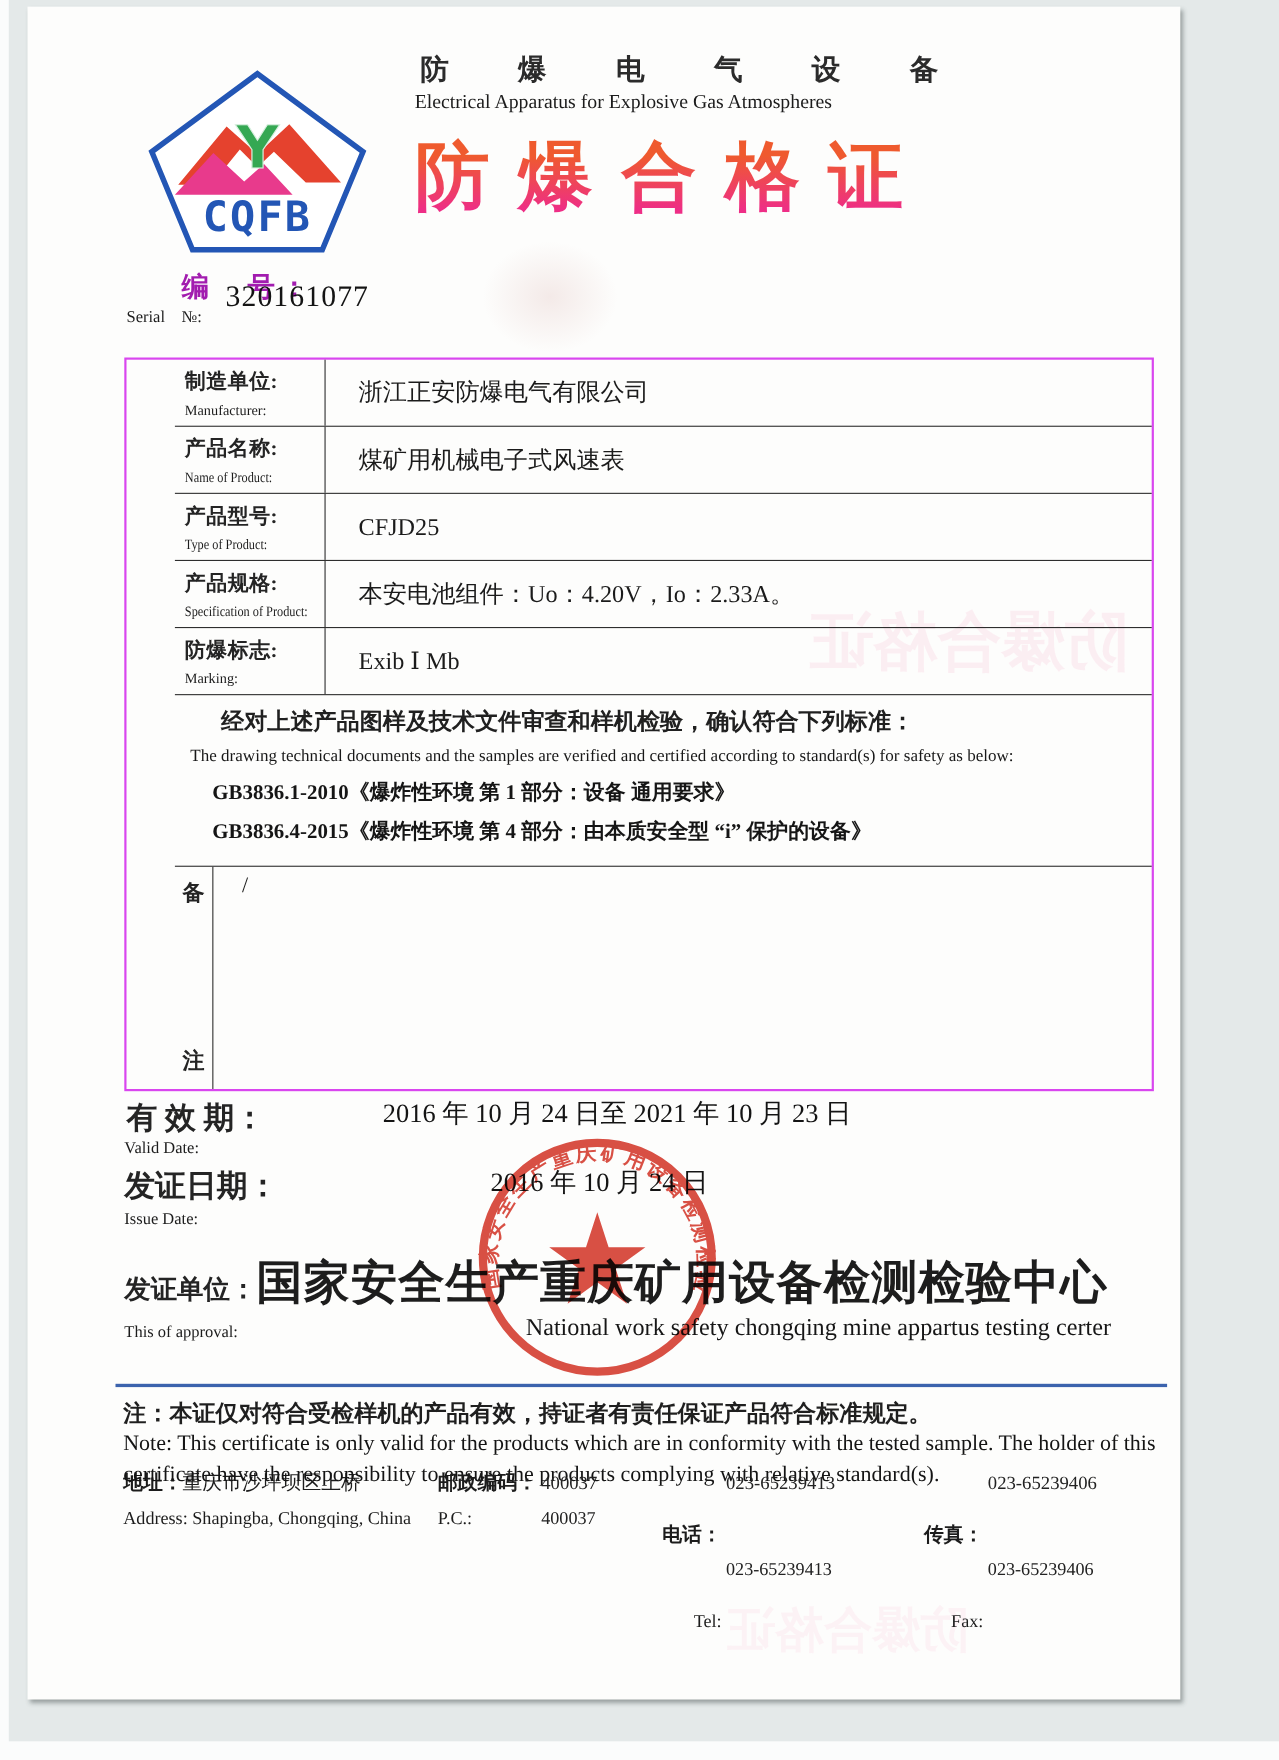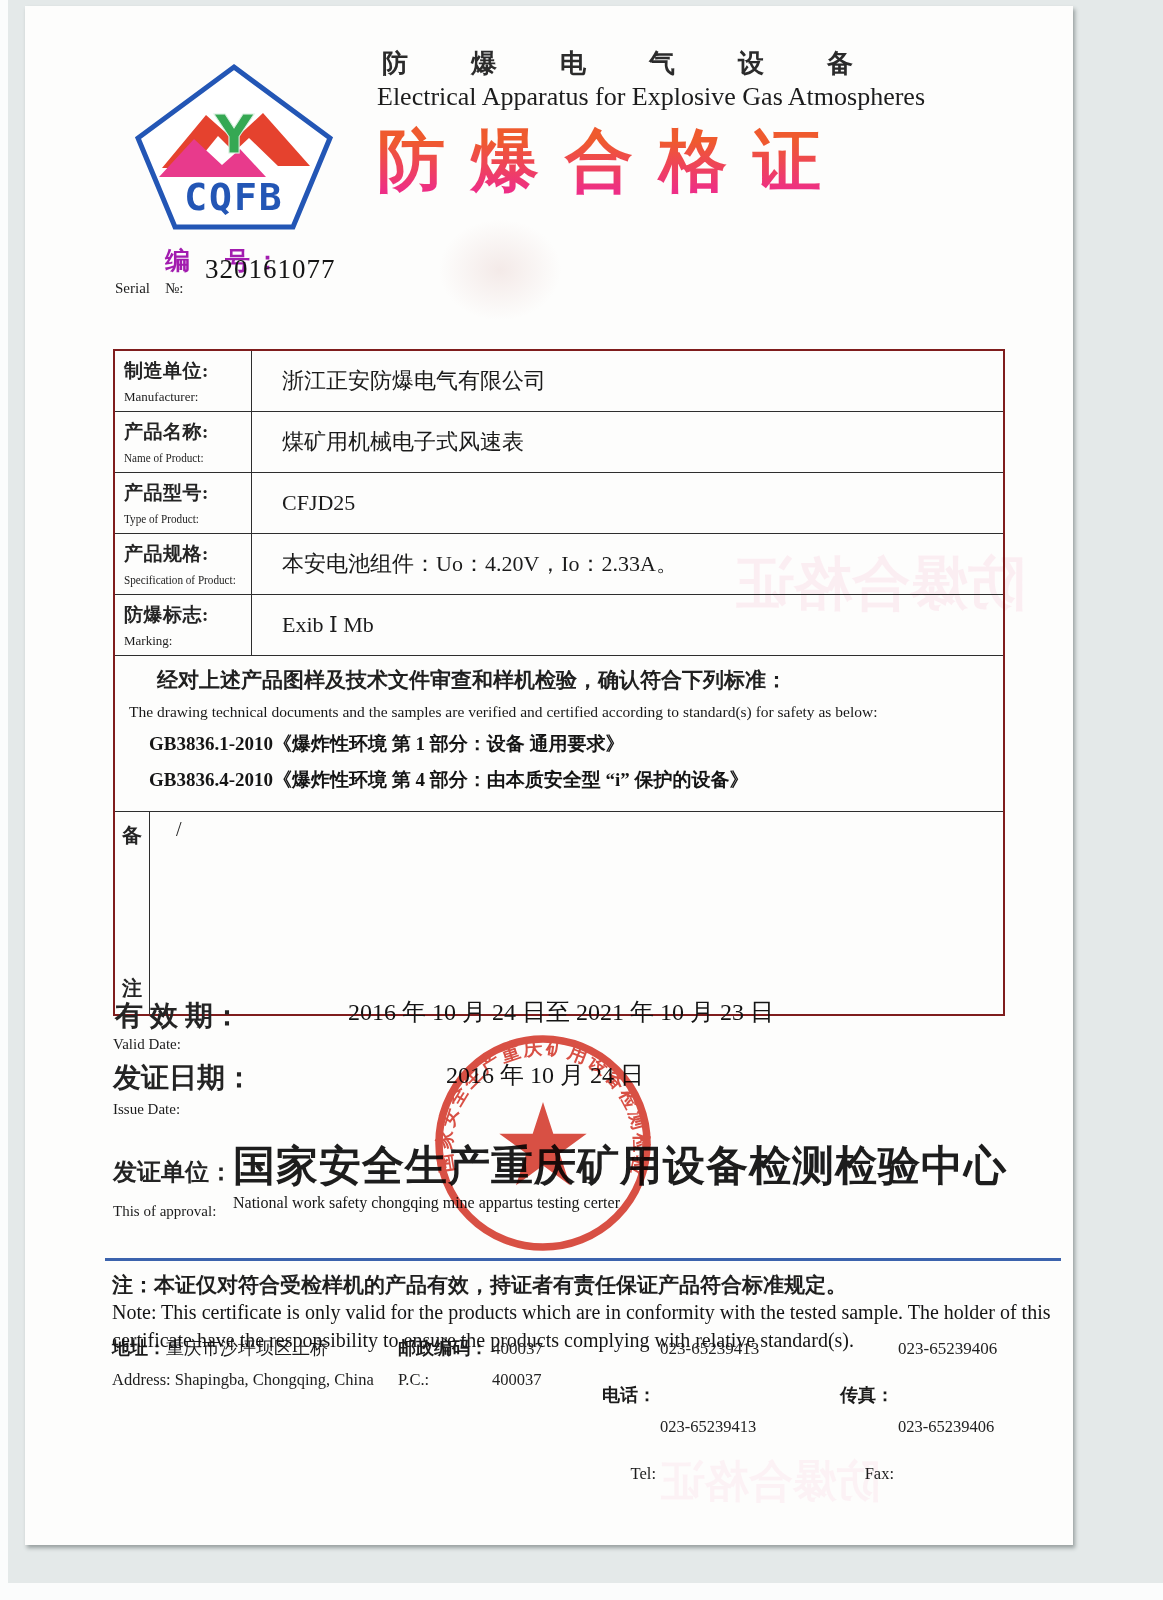--- a/index.html
+++ b/index.html
@@ -8,35 +8,35 @@
   .scan-mat{position:absolute;left:8px;top:0;width:1155px;height:1583px;background:#e4e9e9;}
   .paper{position:absolute;left:25px;top:6px;width:1048px;height:1539px;background:#fdfdfc;
          box-shadow:2px 3px 4px rgba(60,70,70,.45);}
   .abs{position:absolute;}
   .cjk{font-family:"Liberation Serif","DejaVu Serif",serif;}
   .serif{font-family:"Liberation Serif","DejaVu Serif",serif;}
   .nowrap{white-space:nowrap;}
 
   
   .hdr-cn{left:382px;top:46px;font-size:26px;letter-spacing:63px;color:#2b2b2b;font-weight:700;}
-  .hdr-en{left:377px;top:82px;font-size:26px;color:#1c1c1c;}
+  .hdr-en{left:377px;top:82px;font-size:18px;color:#1c1c1c;}
   .title-cn{left:377px;top:116px;font-size:68px;font-weight:bold;letter-spacing:26px;
             background:linear-gradient(180deg,#ef5a2e 28%,#ee2e86 82%);
             -webkit-background-clip:text;background-clip:text;color:transparent;
             -webkit-text-fill-color:transparent;}
   .title-en{left:382px;top:210px;width:442px;display:flex;justify-content:space-between;
             font-family:"DejaVu Sans Mono",monospace;font-weight:bold;font-size:21px;color:#1d1d1d;}
 
   
   .serial-cn{left:125px;top:244px;font-size:25px;letter-spacing:5px;color:#a21caf;font-weight:600;margin-left:40px;}
   .serial-en{left:115px;top:279px;font-size:15px;color:#1d1d1d;}
   .serial-val{left:205px;top:254px;font-size:27px;color:#141414;letter-spacing:1px;}
 
   
-  .cert-table{left:113px;top:349px;width:888px;border:2px solid #7f1d1d;background:transparent;}
+  .cert-table{left:113px;top:325px;width:888px;border:2px solid #d946ef;background:transparent;padding-left:44px;}
   .trow{display:flex;border-bottom:1.5px solid #2e2e2e;height:60px;}
   .trow:last-child{border-bottom:none;}
   .tlabel{width:137px;border-right:1.5px solid #2e2e2e;display:flex;flex-direction:column;
           justify-content:space-between;padding:7px 4px 6px 9px;box-sizing:border-box;}
   .tlabel .cn{font-size:19px;color:#242424;font-weight:600;letter-spacing:.5px;}
   .tlabel .en{font-size:13px;color:#1c1c1c;transform-origin:left;white-space:nowrap;}
   .tlabel .en.small{transform:scaleX(.86);}
   .tvalue{flex:1;display:flex;align-items:center;padding-left:30px;font-size:22px;color:#1b1b1b;}
   .std-block{border-bottom:1.5px solid #2e2e2e;height:156px;padding:10px 14px 0 14px;box-sizing:border-box;}
   .std-cn{font-size:21px;font-weight:600;color:#202020;padding-left:28px;}
@@ -50,21 +50,21 @@
 
   
   .vlabel-cn{font-size:28px;font-weight:600;color:#242424;text-align:right;}
   .vlabel-en{font-size:15px;color:#1c1c1c;}
   .vvalue{font-size:24px;color:#141414;}
 
   
   .app-label{left:113px;top:1156px;font-size:24px;font-weight:600;color:#242424;}
   .app-label-en{left:113px;top:1203px;font-size:15px;color:#1c1c1c;}
   .app-cn{left:233px;top:1138px;font-size:42px;color:#1d1d1d;font-weight:600;white-space:nowrap;letter-spacing:1px;}
-  .app-en{left:233px;top:1194px;width:777px;text-align:left;font-size:16px;color:#161616;}
+  .app-en{left:233px;top:1194px;width:777px;text-align:right;font-size:22px;color:#161616;}
 
   
   .blue-rule{left:105px;top:1258px;width:956px;height:3px;background:#3c63ad;}
   .note-cn{left:112px;top:1271px;font-size:21px;font-weight:600;color:#1f1f1f;}
   .note-en{left:112px;top:1299px;width:948px;font-size:20px;color:#141414;line-height:1.38;}
 
   
   .foot{font-size:18px;color:#1c1c1c;line-height:31px;}
   .foot .en-line{font-size:16.5px;}
   .fgrid{display:grid;grid-template-columns:max-content auto;line-height:31px;column-gap:4px;}
@@ -143,21 +143,21 @@
         <span class="cn cjk">防爆标志:</span>
         <span class="en serif">Marking:</span>
       </div>
       <div class="tvalue serif">Exib Ⅰ Mb</div>
     </div>
 
     <div class="std-block">
       <div class="std-cn cjk">经对上述产品图样及技术文件审查和样机检验，确认符合下列标准：</div>
       <div class="std-en serif">The drawing technical documents and the samples are verified and certified according to standard(s) for safety as below:</div>
       <div class="std-item serif">GB3836.1-2010《爆炸性环境 第 1 部分：设备 通用要求》</div>
-      <div class="std-item serif">GB3836.4-2010《爆炸性环境 第 4 部分：由本质安全型 “i” 保护的设备》</div>
+      <div class="std-item serif">GB3836.4-2015《爆炸性环境 第 4 部分：由本质安全型 “i” 保护的设备》</div>
     </div>
 
     <div class="rem-row">
       <div class="rem-label cjk">
         <span>备</span>
         <span>注</span>
       </div>
       <div class="rem-value serif">/</div>
     </div>
   </div>

